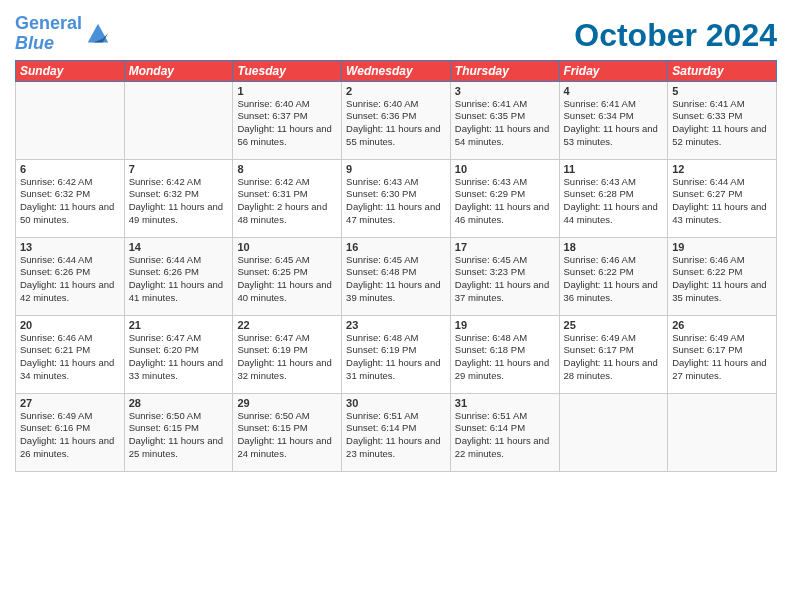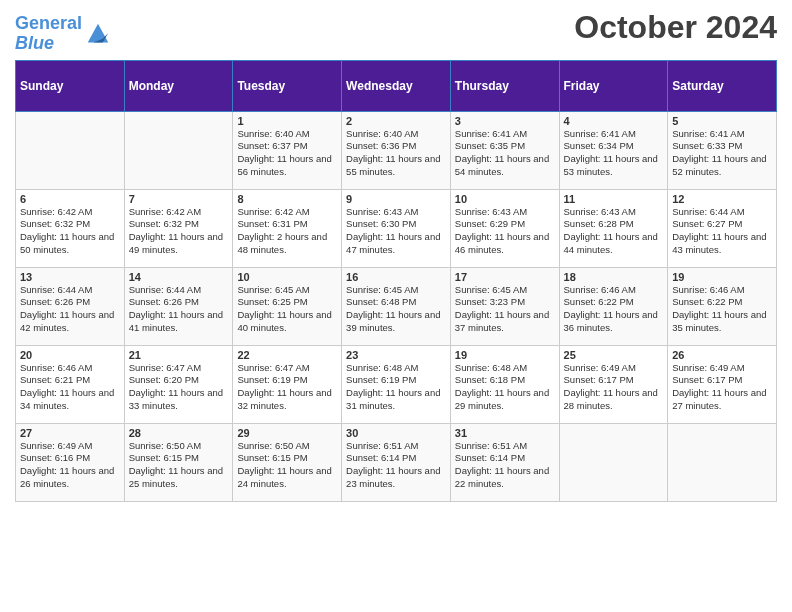--- a/index.html
+++ b/index.html
@@ -12,21 +12,21 @@
     }
     .page {
       width: 792px;
       height: 612px;
       background: #fff;
       padding: 10px 15px 10px 15px;
     }
     .header {
       display: flex;
       justify-content: space-between;
-      align-items: flex-start;
+      align-items: flex-end;
       margin-bottom: 6px;
     }
     .logo {
       display: flex;
       align-items: center;
       margin-top: 4px;
     }
     .logo-text {
       font-size: 18px;
       font-weight: bold;
@@ -40,42 +40,43 @@
       width: 28px;
       height: 28px;
       margin-left: 2px;
     }
     .title-block {
       text-align: right;
     }
     .title-block h1 {
       font-size: 32px;
       font-weight: bold;
-      color: #404040;
+      color: #0369a1;
       line-height: 1.1;
     }
     .title-block h2 {
       font-size: 15px;
       font-weight: normal;
       color: #555;
       margin-top: 2px;
     }
     table {
       width: 100%;
       border-collapse: collapse;
       table-layout: fixed;
     }
     thead tr th {
-      background: #4c1d95;
+      background: #ef4444;
       color: #fff;
       font-size: 12px;
       font-weight: bold;
-      padding: 18px 4px;
+      padding: 3px 4px;
       text-align: left;
       border: 1px solid #3a7fc1;
+      font-style: italic;
     }
     tbody tr td {
       border: 1px solid #ccc;
       vertical-align: top;
       padding: 3px 4px;
       font-size: 9.5px;
       color: #333;
       height: 78px;
     }
     tbody tr:nth-child(odd) td {

